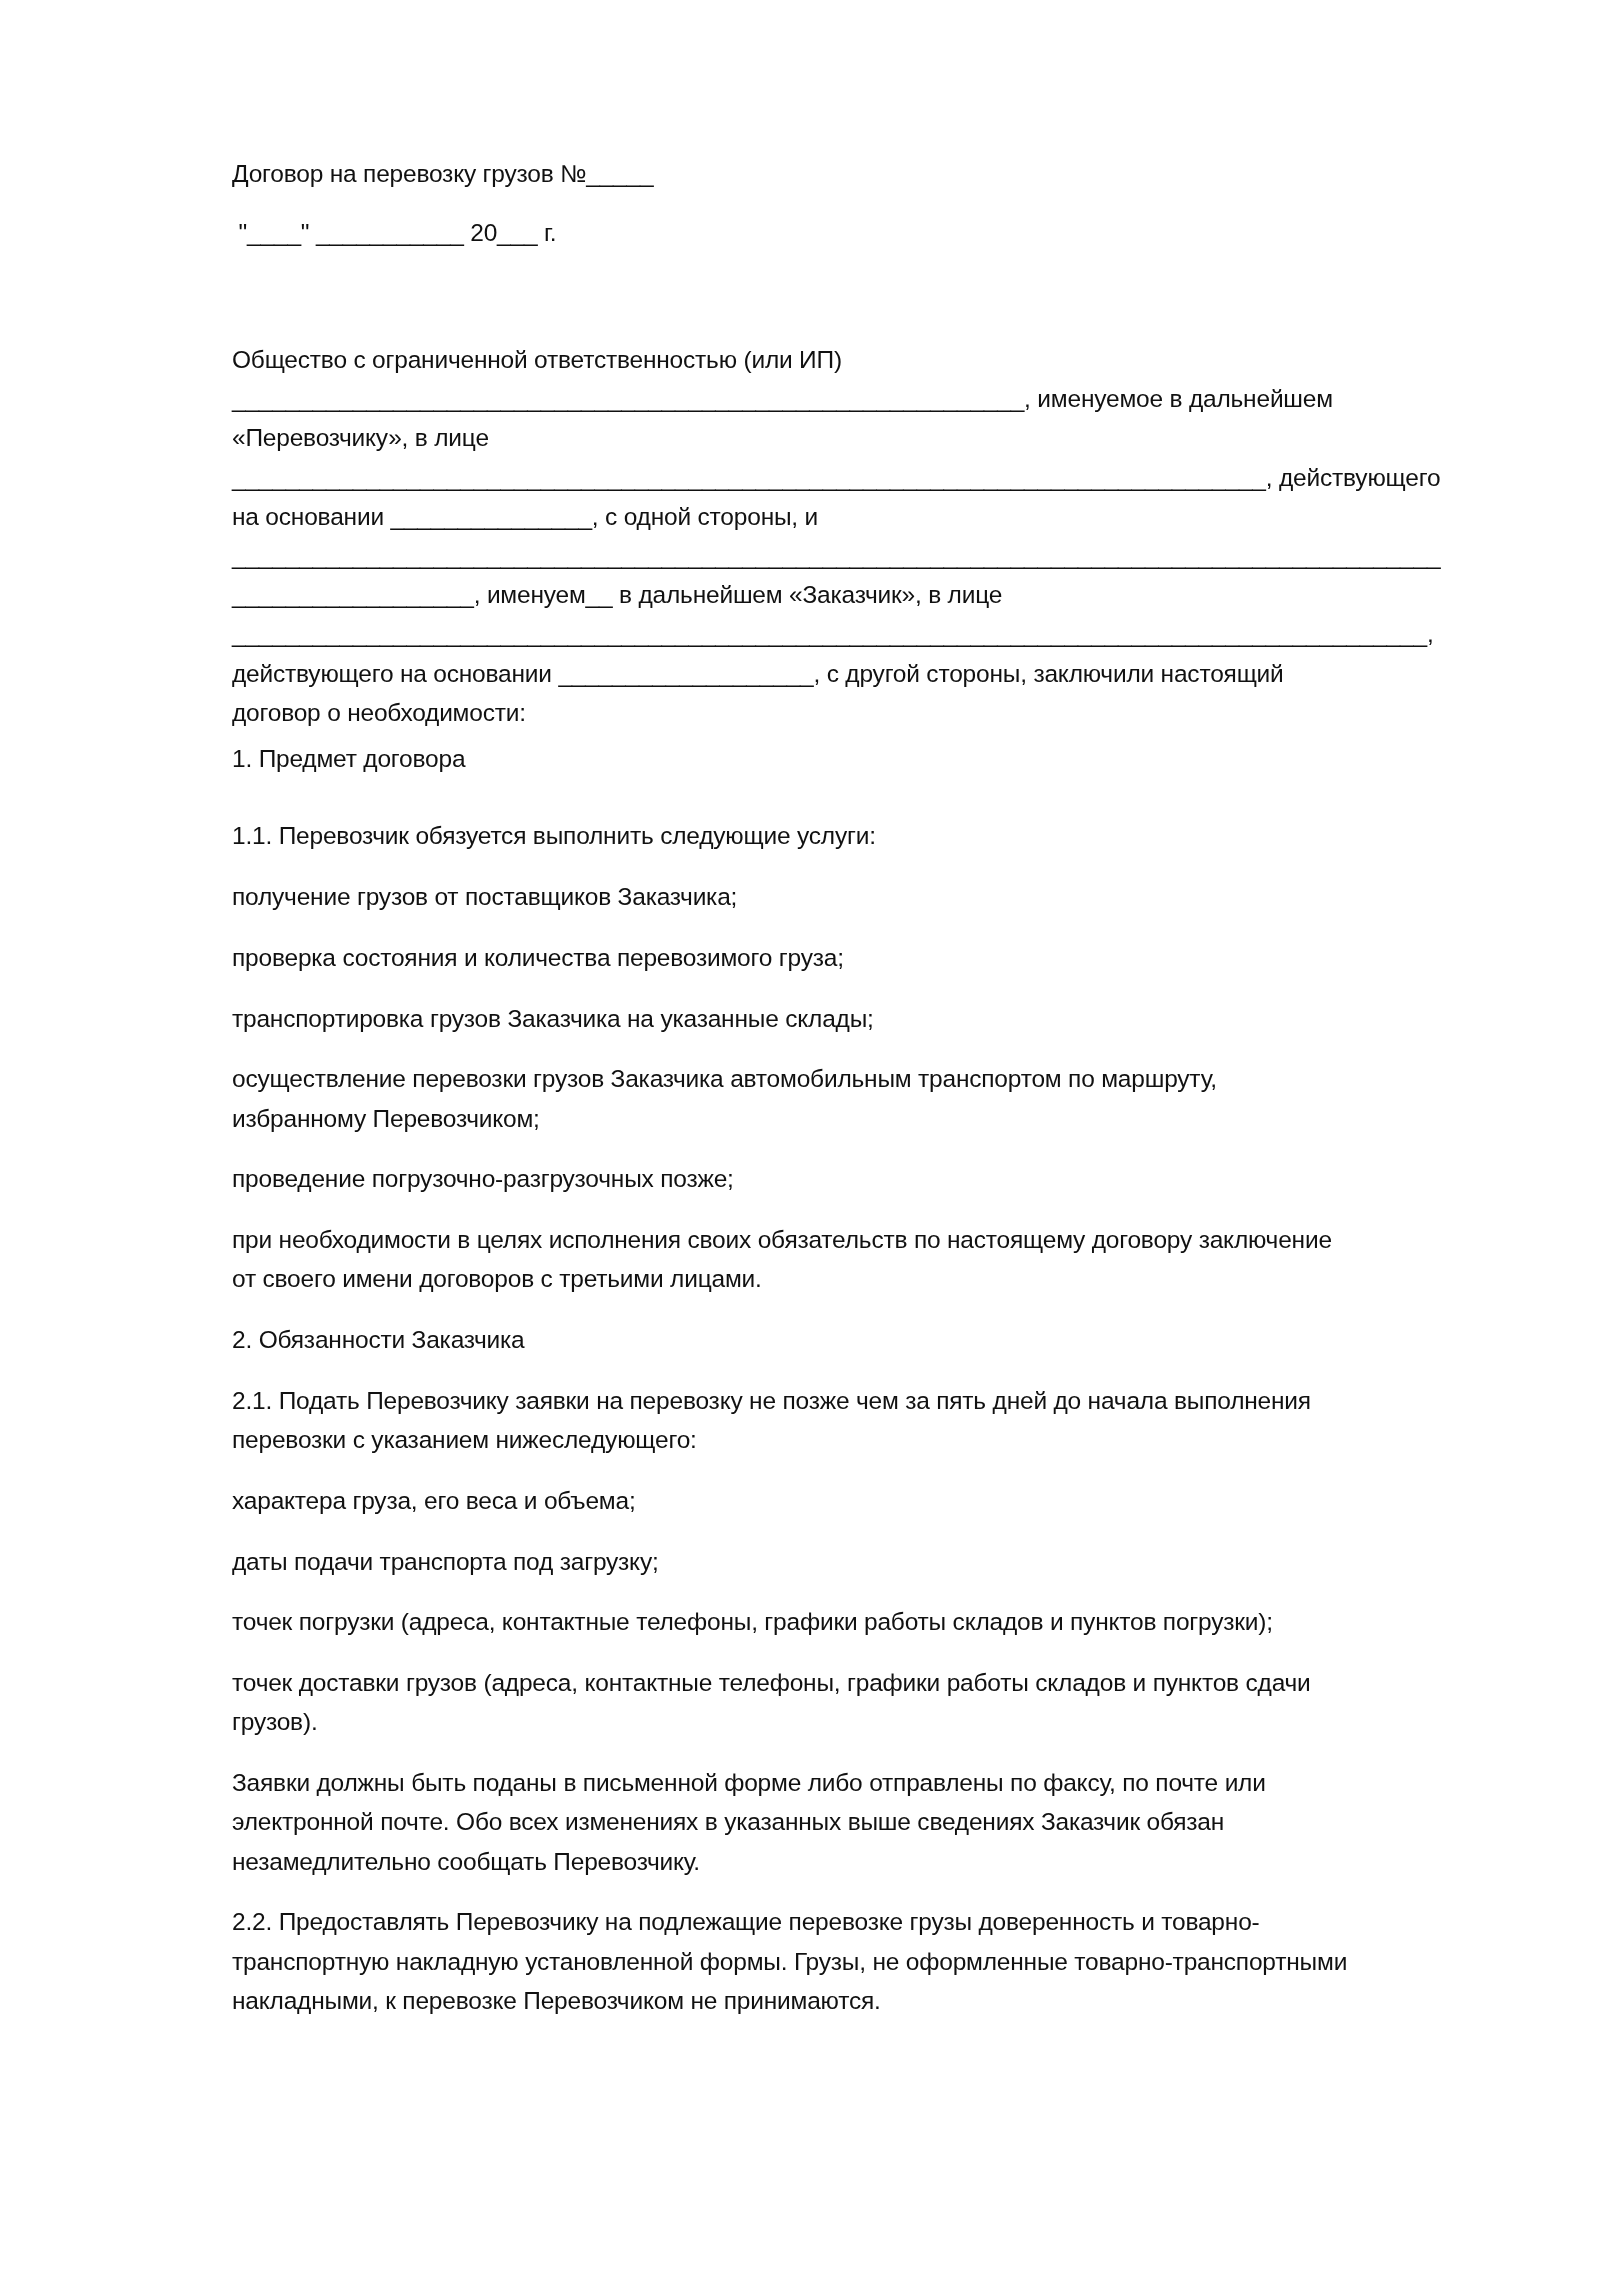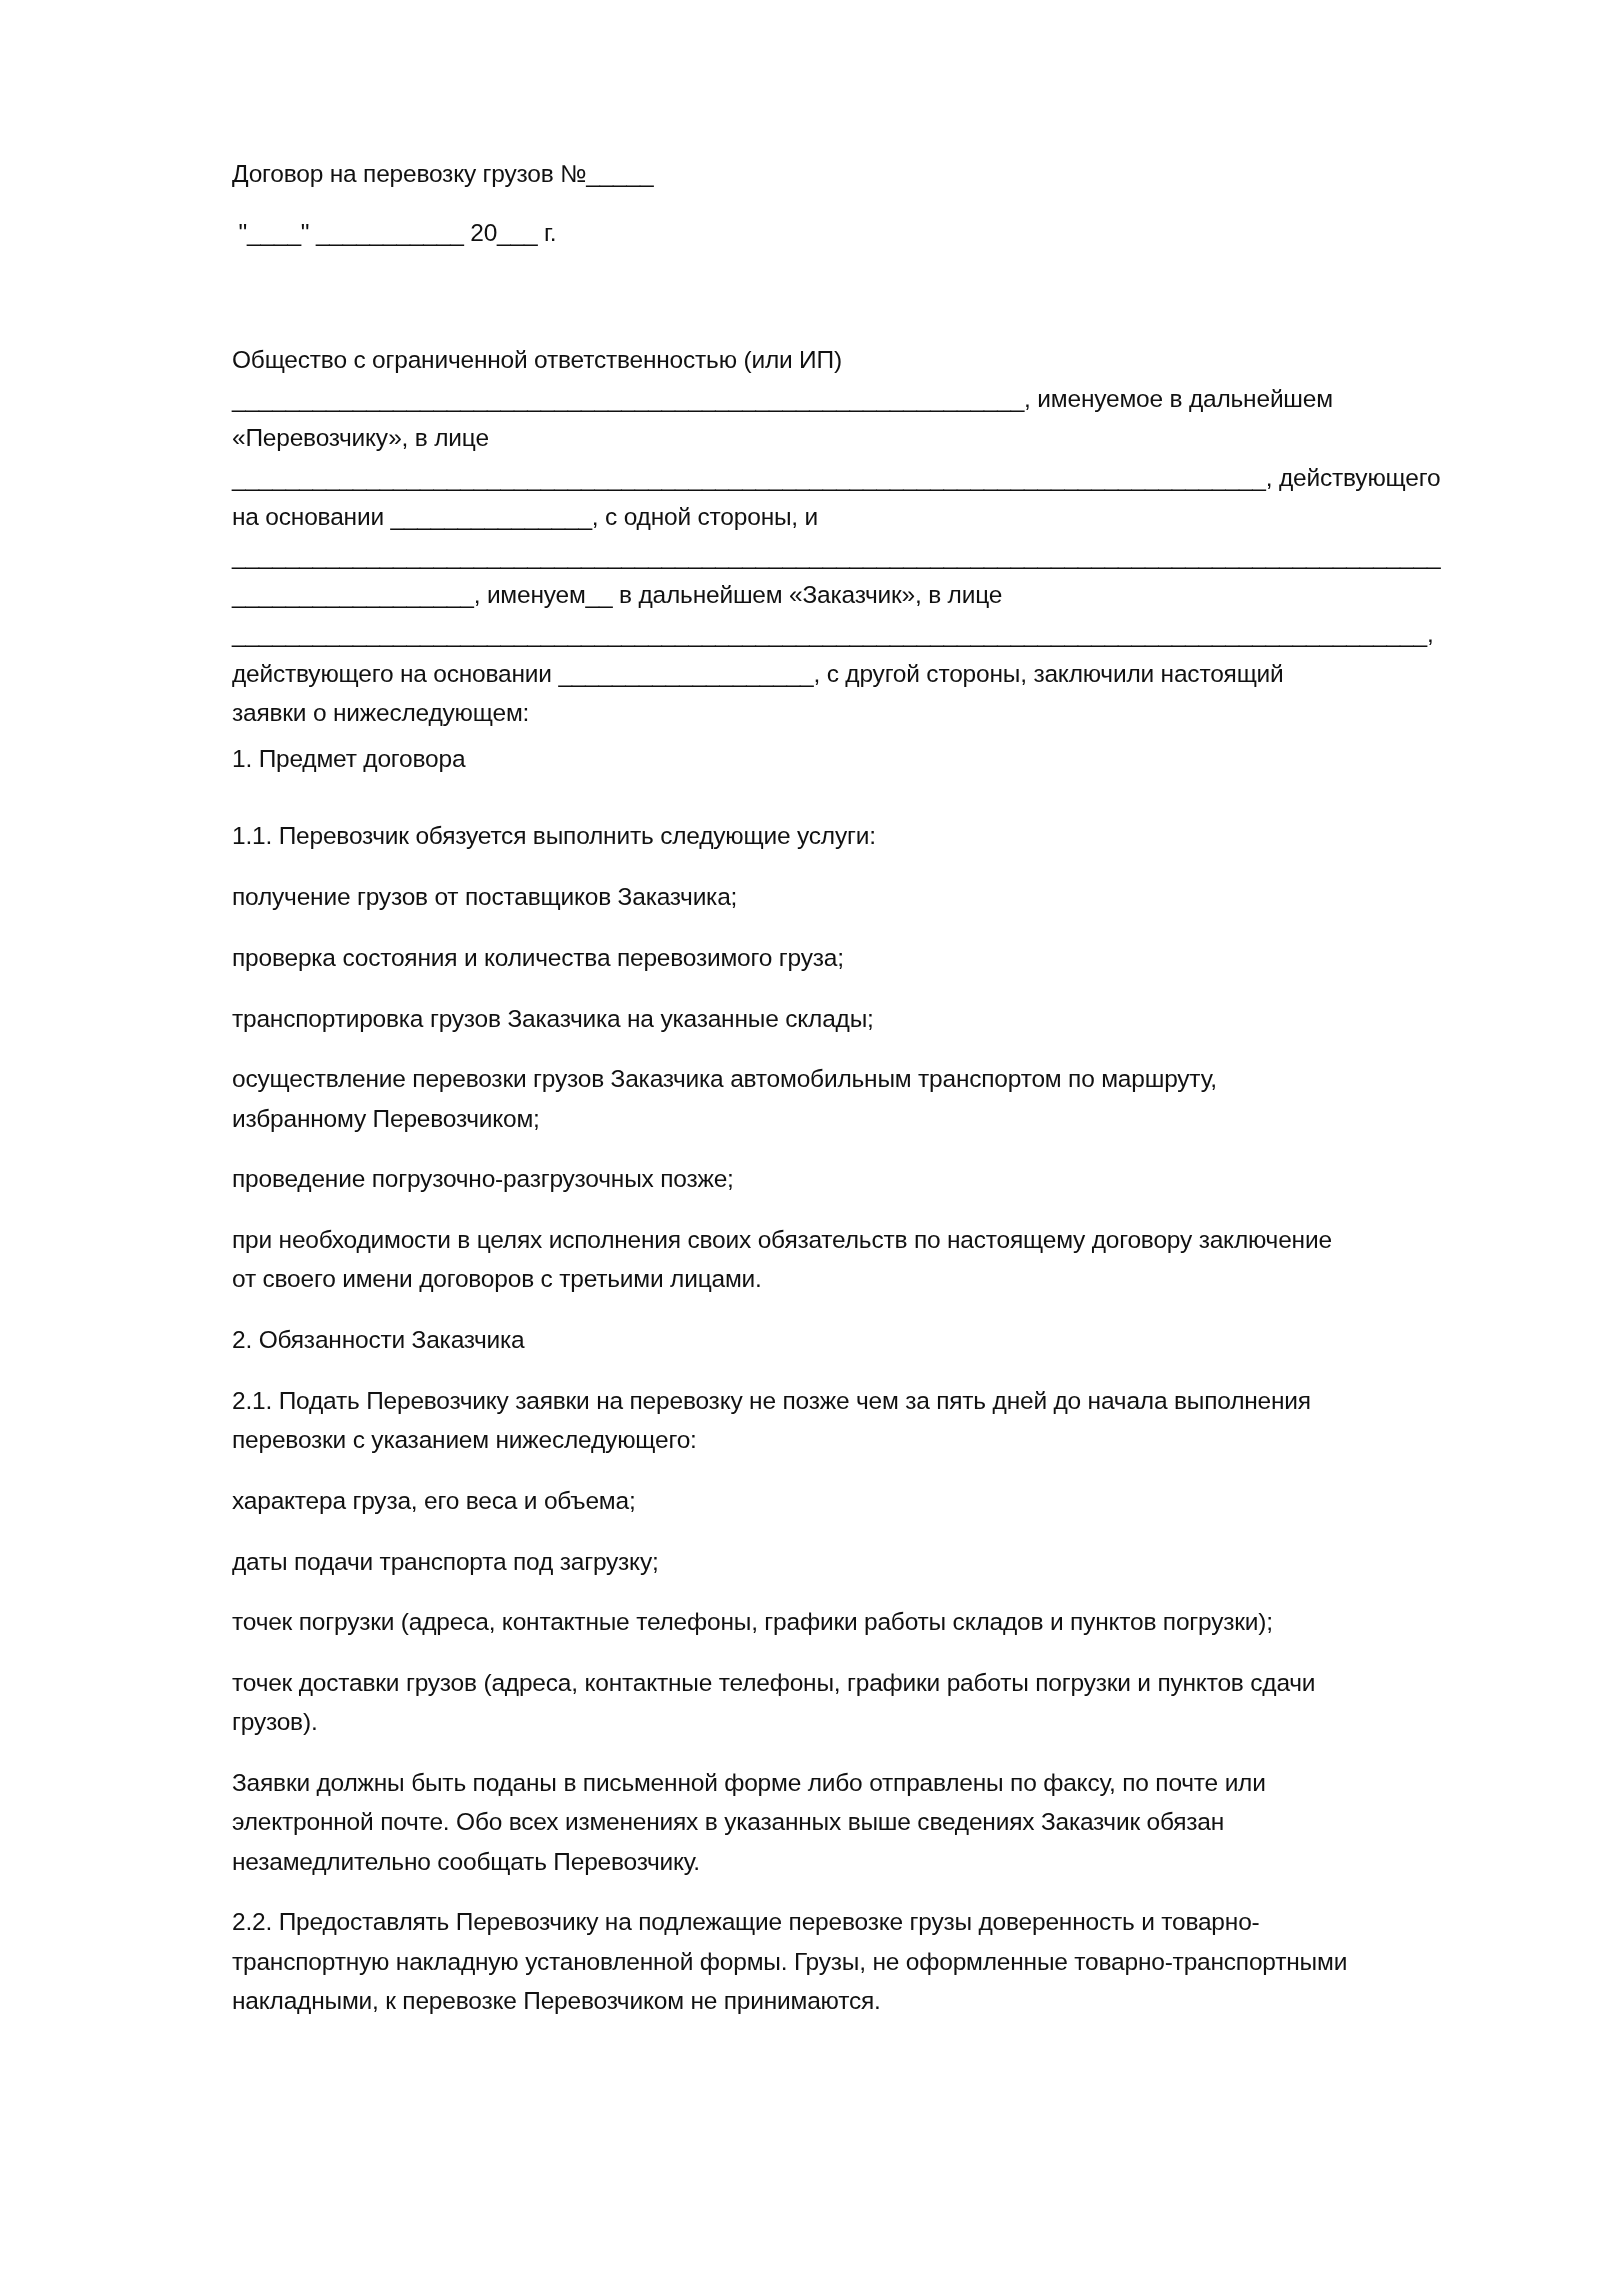--- a/index.html
+++ b/index.html
@@ -44,21 +44,21 @@
   <div>
     <div class="ln" style="top:345px">Общество с ограниченной ответственностью (или ИП)</div>
     <div class="ln" style="top:384px">___________________________________________________________, именуемое в дальнейшем</div>
     <div class="ln" style="top:423px">«Перевозчику», в лице</div>
     <div class="ln" style="top:463px">_____________________________________________________________________________, действующего</div>
     <div class="ln" style="top:502px">на основании _______________, с одной стороны, и</div>
     <div class="ln" style="top:541px">__________________________________________________________________________________________</div>
     <div class="ln" style="top:580px">__________________, именуем__ в дальнейшем «Заказчик», в лице</div>
     <div class="ln" style="top:619px">_________________________________________________________________________________________,</div>
     <div class="ln" style="top:659px">действующего на основании ___________________, с другой стороны, заключили настоящий</div>
-    <div class="ln" style="top:698px">заявки о нижеследующем:</div>
+    <div class="ln" style="top:698px">договор о необходимости:</div>
   </div>
 
   <div>
     <div class="ln" style="top:744px">1. Предмет договора</div>
     <div class="ln" style="top:821px">1.1. Перевозчик обязуется выполнить следующие услуги:</div>
     <div class="ln" style="top:882px">получение грузов от поставщиков Заказчика;</div>
     <div class="ln" style="top:943px">проверка состояния и количества перевозимого груза;</div>
     <div class="ln" style="top:1004px">транспортировка грузов Заказчика на указанные склады;</div>
     <div class="ln" style="top:1064px">осуществление перевозки грузов Заказчика автомобильным транспортом по маршруту,</div>
     <div class="ln" style="top:1104px">избранному Перевозчиком;</div>
@@ -67,21 +67,21 @@
     <div class="ln" style="top:1264px">от своего имени договоров с третьими лицами.</div>
   </div>
 
   <div>
     <div class="ln" style="top:1325px">2. Обязанности Заказчика</div>
     <div class="ln" style="top:1386px">2.1. Подать Перевозчику заявки на перевозку не позже чем за пять дней до начала выполнения</div>
     <div class="ln" style="top:1425px">перевозки с указанием нижеследующего:</div>
     <div class="ln" style="top:1486px">характера груза, его веса и объема;</div>
     <div class="ln" style="top:1547px">даты подачи транспорта под загрузку;</div>
     <div class="ln" style="top:1607px">точек погрузки (адреса, контактные телефоны, графики работы складов и пунктов погрузки);</div>
-    <div class="ln" style="top:1668px">точек доставки грузов (адреса, контактные телефоны, графики работы погрузки и пунктов сдачи</div>
+    <div class="ln" style="top:1668px">точек доставки грузов (адреса, контактные телефоны, графики работы складов и пунктов сдачи</div>
     <div class="ln" style="top:1707px">грузов).</div>
 
     <div class="ln" style="top:1768px">Заявки должны быть поданы в письменной форме либо отправлены по факсу, по почте или</div>
     <div class="ln" style="top:1807px">электронной почте. Обо всех изменениях в указанных выше сведениях Заказчик обязан</div>
     <div class="ln" style="top:1847px">незамедлительно сообщать Перевозчику.</div>
 
     <div class="ln" style="top:1907px">2.2. Предоставлять Перевозчику на подлежащие перевозке грузы доверенность и товарно-</div>
     <div class="ln" style="top:1947px">транспортную накладную установленной формы. Грузы, не оформленные товарно-транспортными</div>
     <div class="ln" style="top:1986px">накладными, к перевозке Перевозчиком не принимаются.</div>
   </div>

